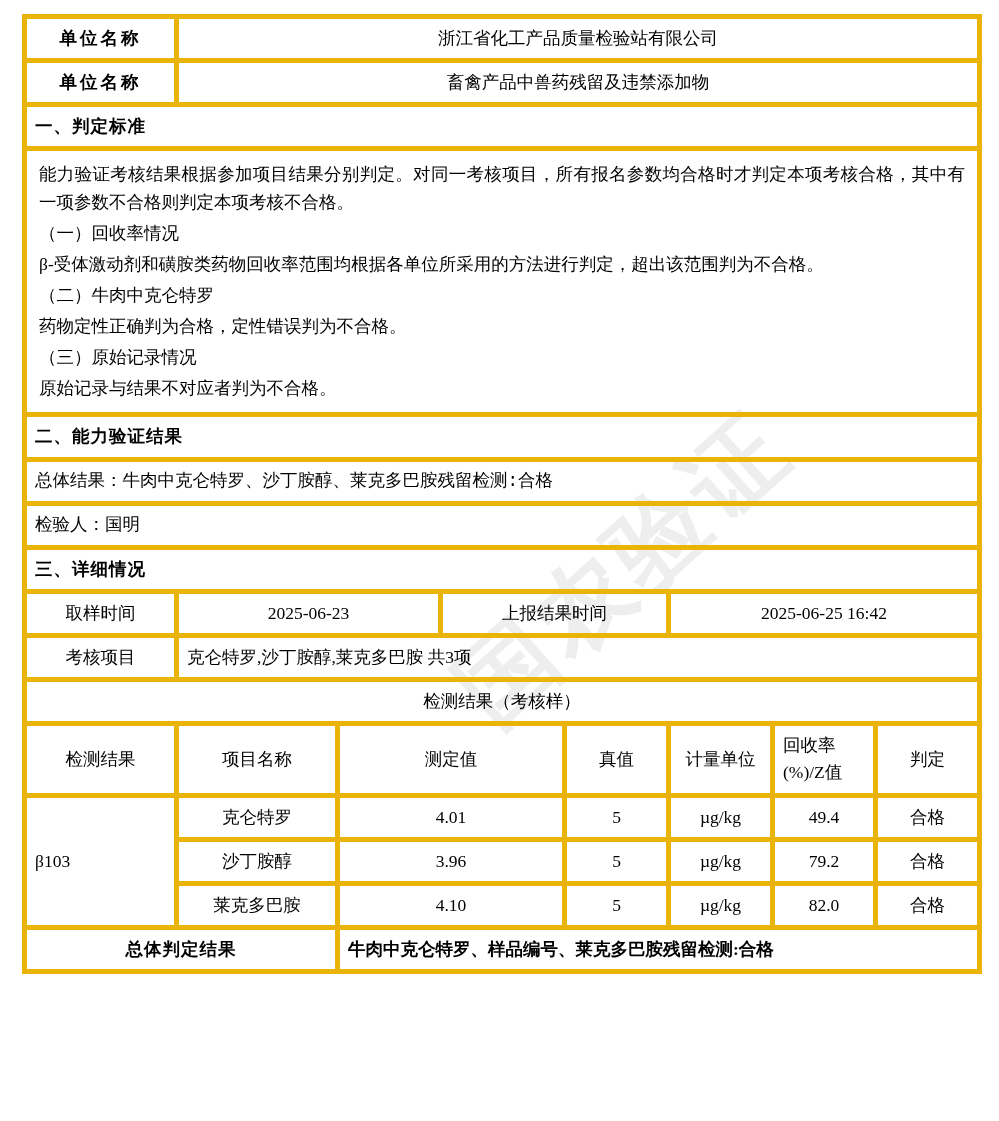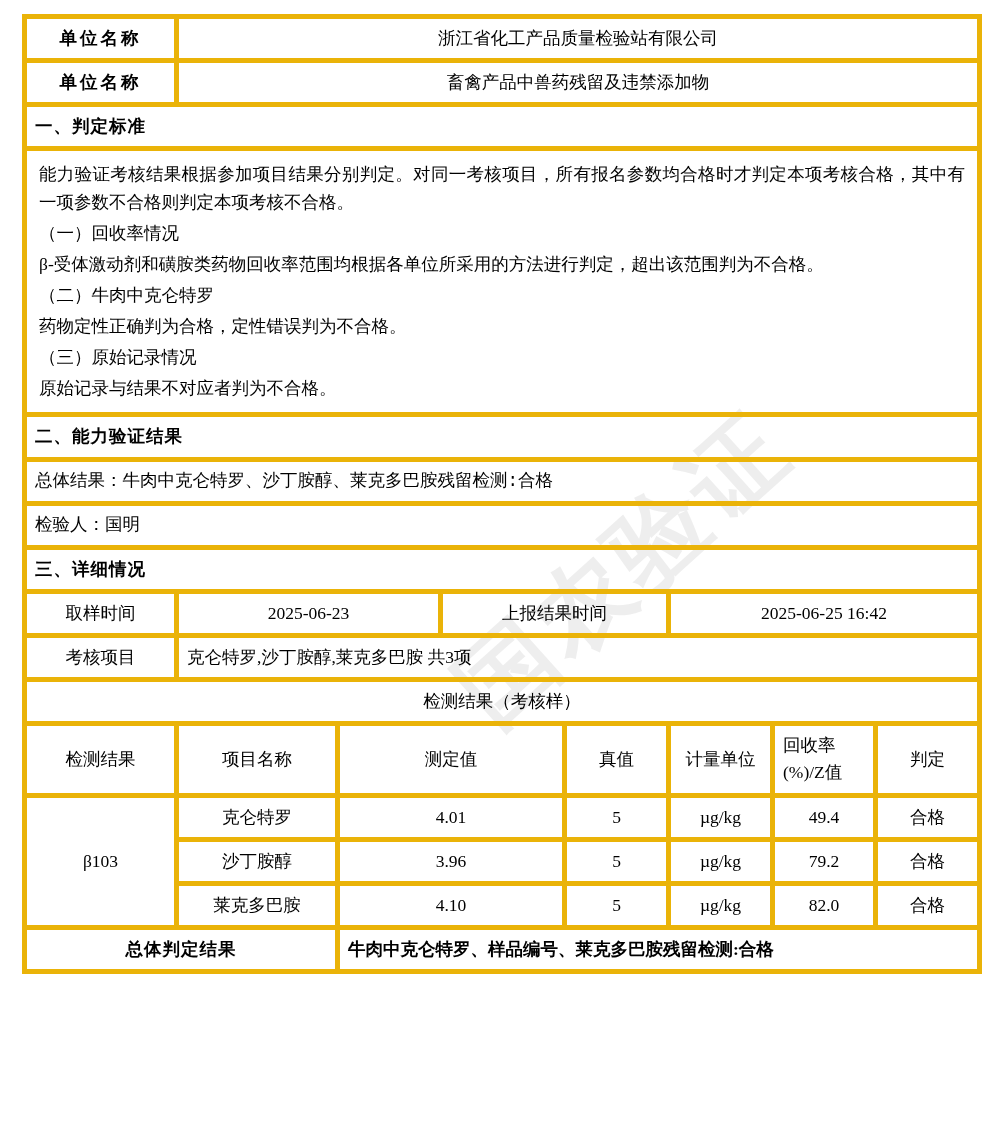--- a/index.html
+++ b/index.html
@@ -105,21 +105,20 @@
   .th-left {
     text-align: left;
     padding-left: 8px;
   }
   .data-cell {
     text-align: center;
     font-size: 17.5px;
     padding: 11px 6px;
   }
   .sample-id {
-    text-align: center;
     font-size: 18px;
   }
   .final-label {
     text-align: center;
     font-weight: bold;
     font-size: 18.5px;
     letter-spacing: 1px;
     padding: 10px 6px;
   }
   .final-value {

